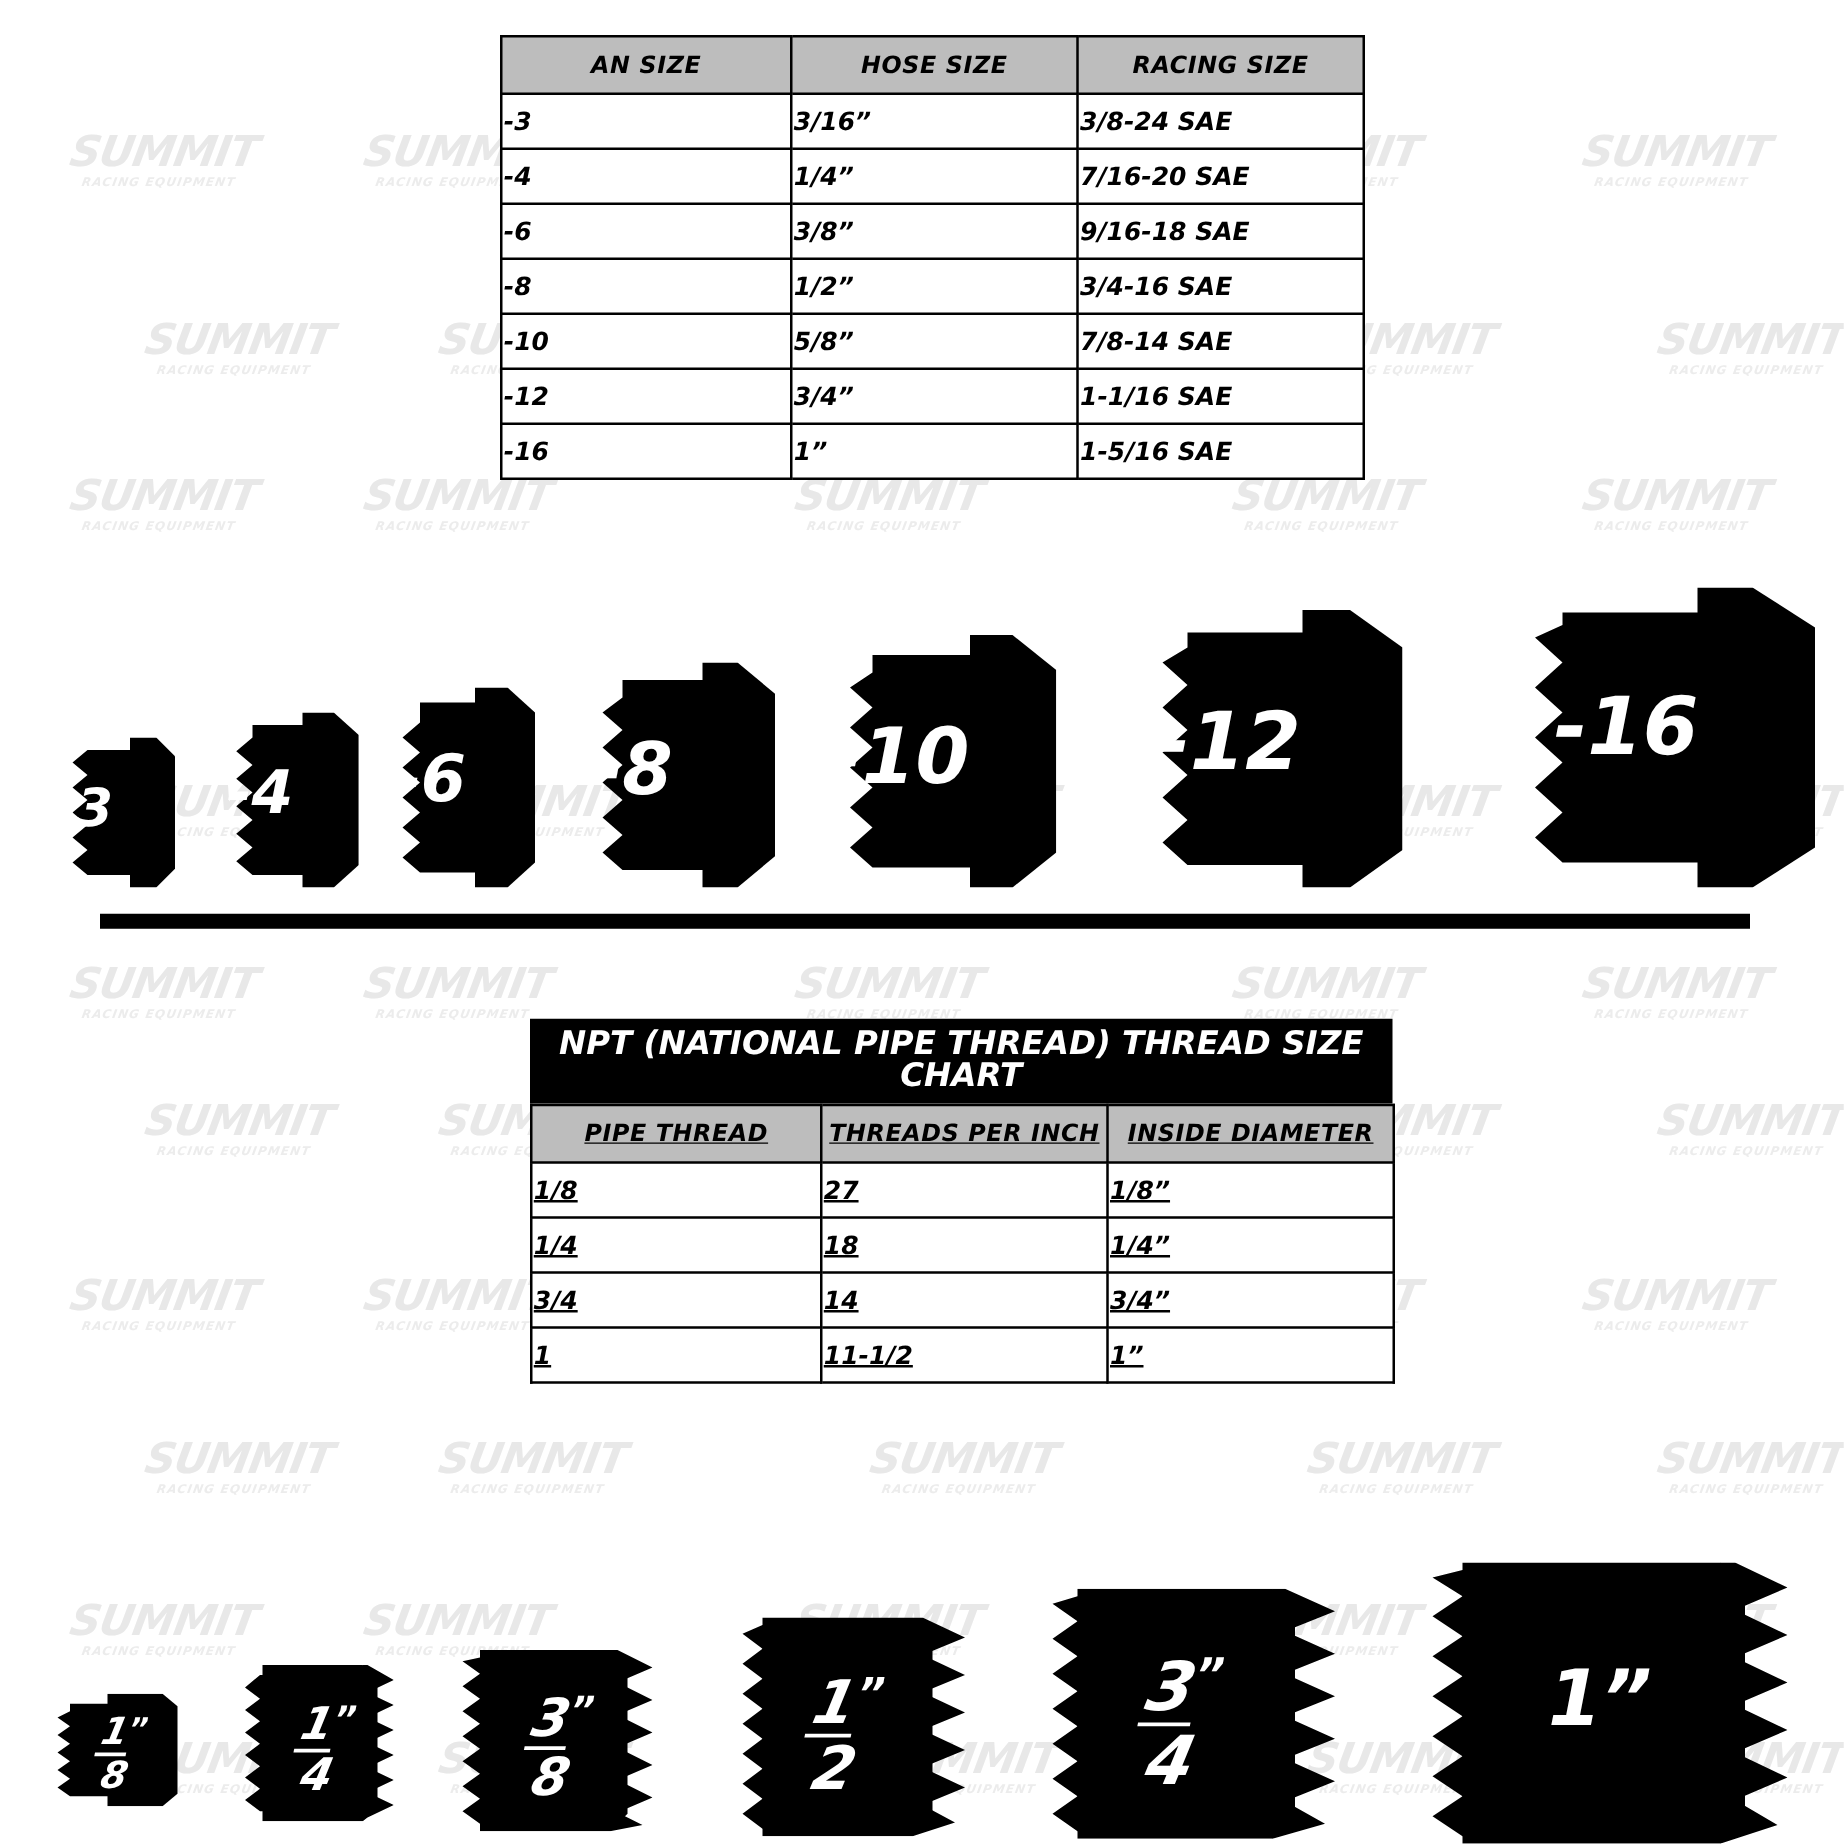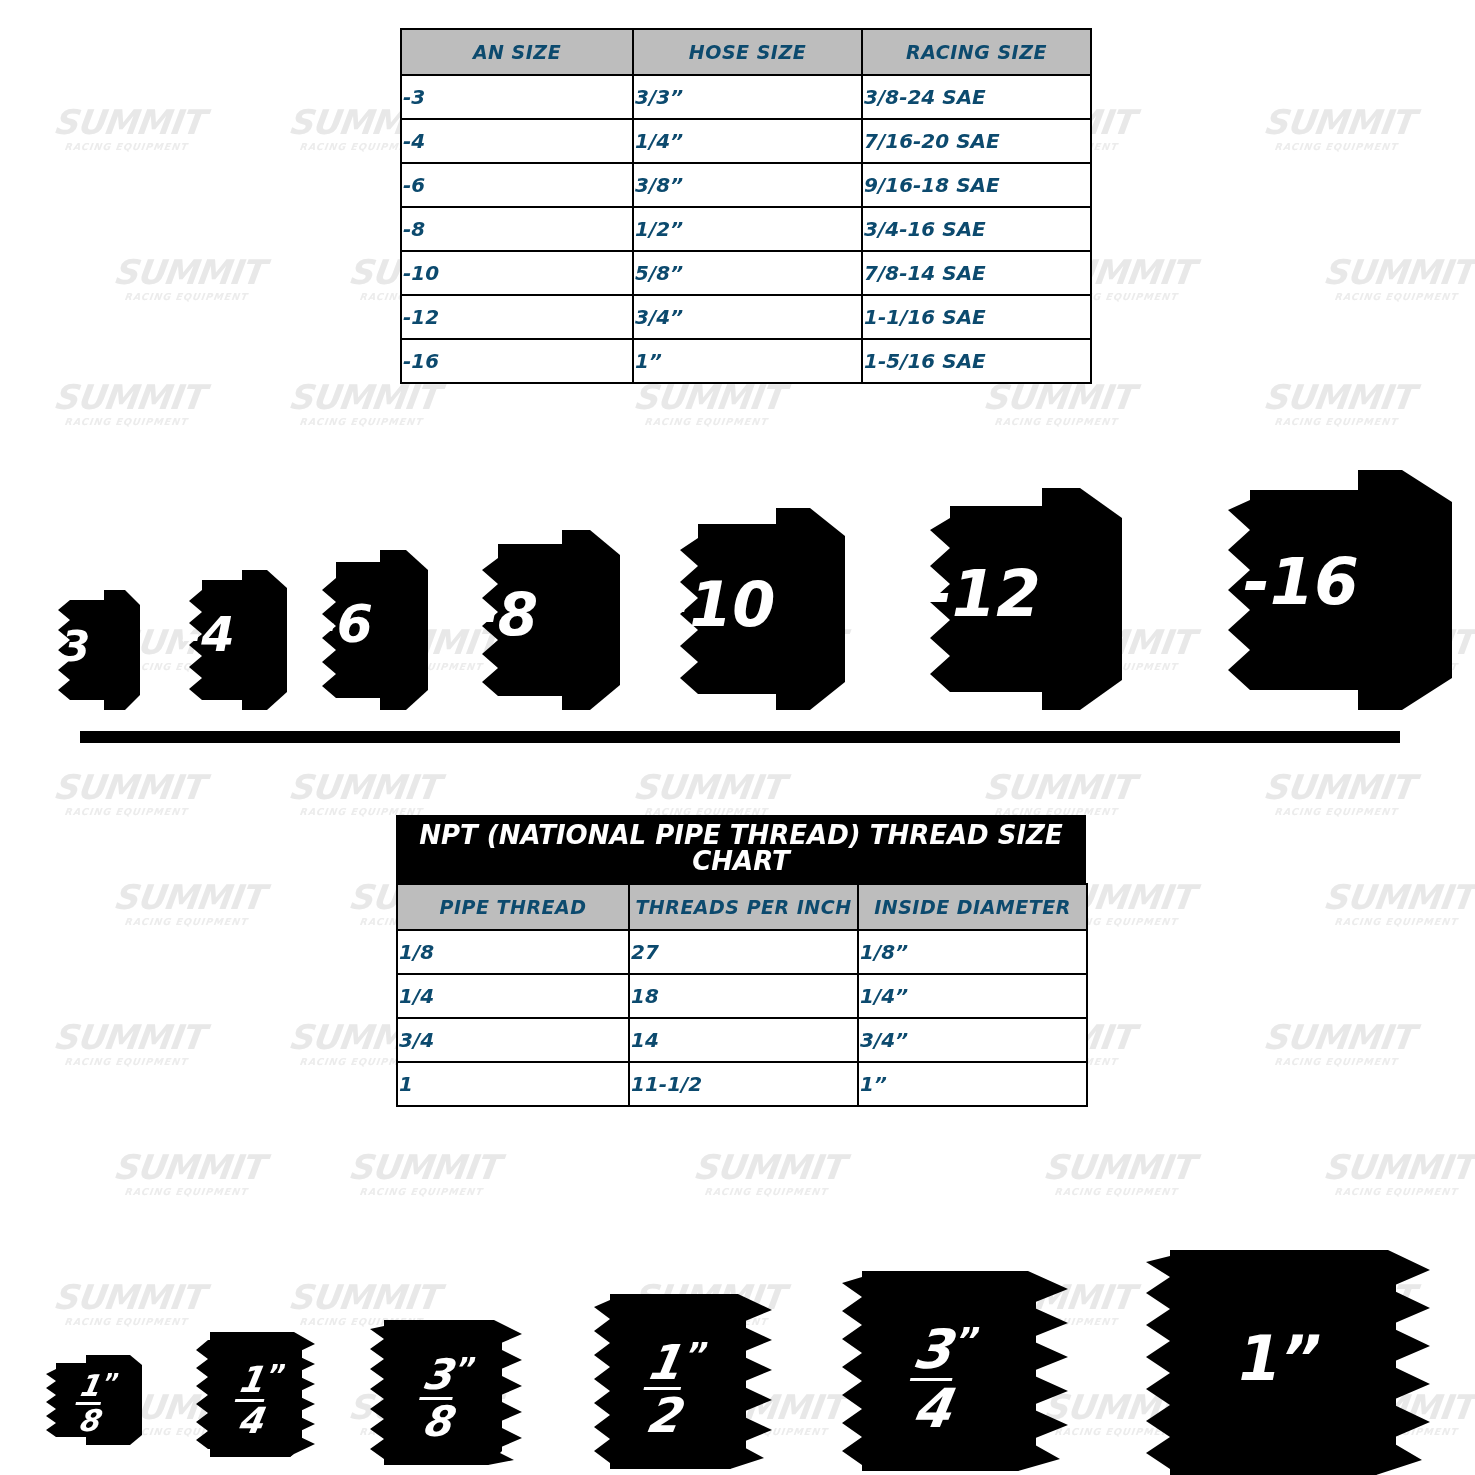--- a/index.html
+++ b/index.html
@@ -78,21 +78,21 @@
     border-collapse: collapse;
     width: 690px;
     table-layout: fixed;
     background: #ffffff;
   }
   table.sizes th, table.sizes td {
     border: 2px solid #000000;
     font-family: "DejaVu Sans", sans-serif;
     font-weight: bold;
     font-style: italic;
-    color: #0c4a6e;
+    color: #000000;
   }
   table.sizes th {
     background: #bdbdbd;
     font-size: 19px;
     height: 42px;
     letter-spacing: 0.5px;
   }
   table.sizes td {
     font-size: 20px;
     height: 40px;
@@ -365,21 +365,21 @@
       <thead>
         <tr>
           <th>AN SIZE</th>
           <th>HOSE SIZE</th>
           <th>RACING SIZE</th>
         </tr>
       </thead>
       <tbody>
         <tr>
           <td>-3</td>
-          <td>3/3”</td>
+          <td>3/16”</td>
           <td>3/8-24 SAE</td>
         </tr>
         <tr>
           <td>-4</td>
           <td>1/4”</td>
           <td>7/16-20 SAE</td>
         </tr>
         <tr>
           <td>-6</td>
           <td>3/8”</td>
@@ -463,21 +463,21 @@
       <svg viewBox="0 0 290 240" width="290" height="240">
         <path fill="#000" d="M196,0 H240 L290,32 V208 L240,240 H196 V0 Z"></path>
         <path fill="#000" d="M88,20 H212 V220 H88 L66,200 L88,180 L66,160 L88,140 L66,120 L88,100 L66,80 L88,60 L66,40 L88,30 Z"></path>
       </svg>
       <div class="fit-label" style="top:80px; left:-6px; font-size:64px;">-16</div>
     </div>
   </div>
 
   <div class="divider" style="left:80px; top:731px; width:1320px; height:12px;"></div>
 
-  <div class="chart-block" style="left:396px; top:815px;">
+  <div class="chart-block" style="left:424px; top:815px;text-decoration:underline;">
     <div class="chart-title">NPT (NATIONAL PIPE THREAD) THREAD SIZE CHART</div>
     <table class="sizes">
       <colgroup>
           <col class="c1">
           <col class="c2">
           <col class="c3">
         </colgroup>
       <thead>
         <tr>
           <th>PIPE THREAD</th>

